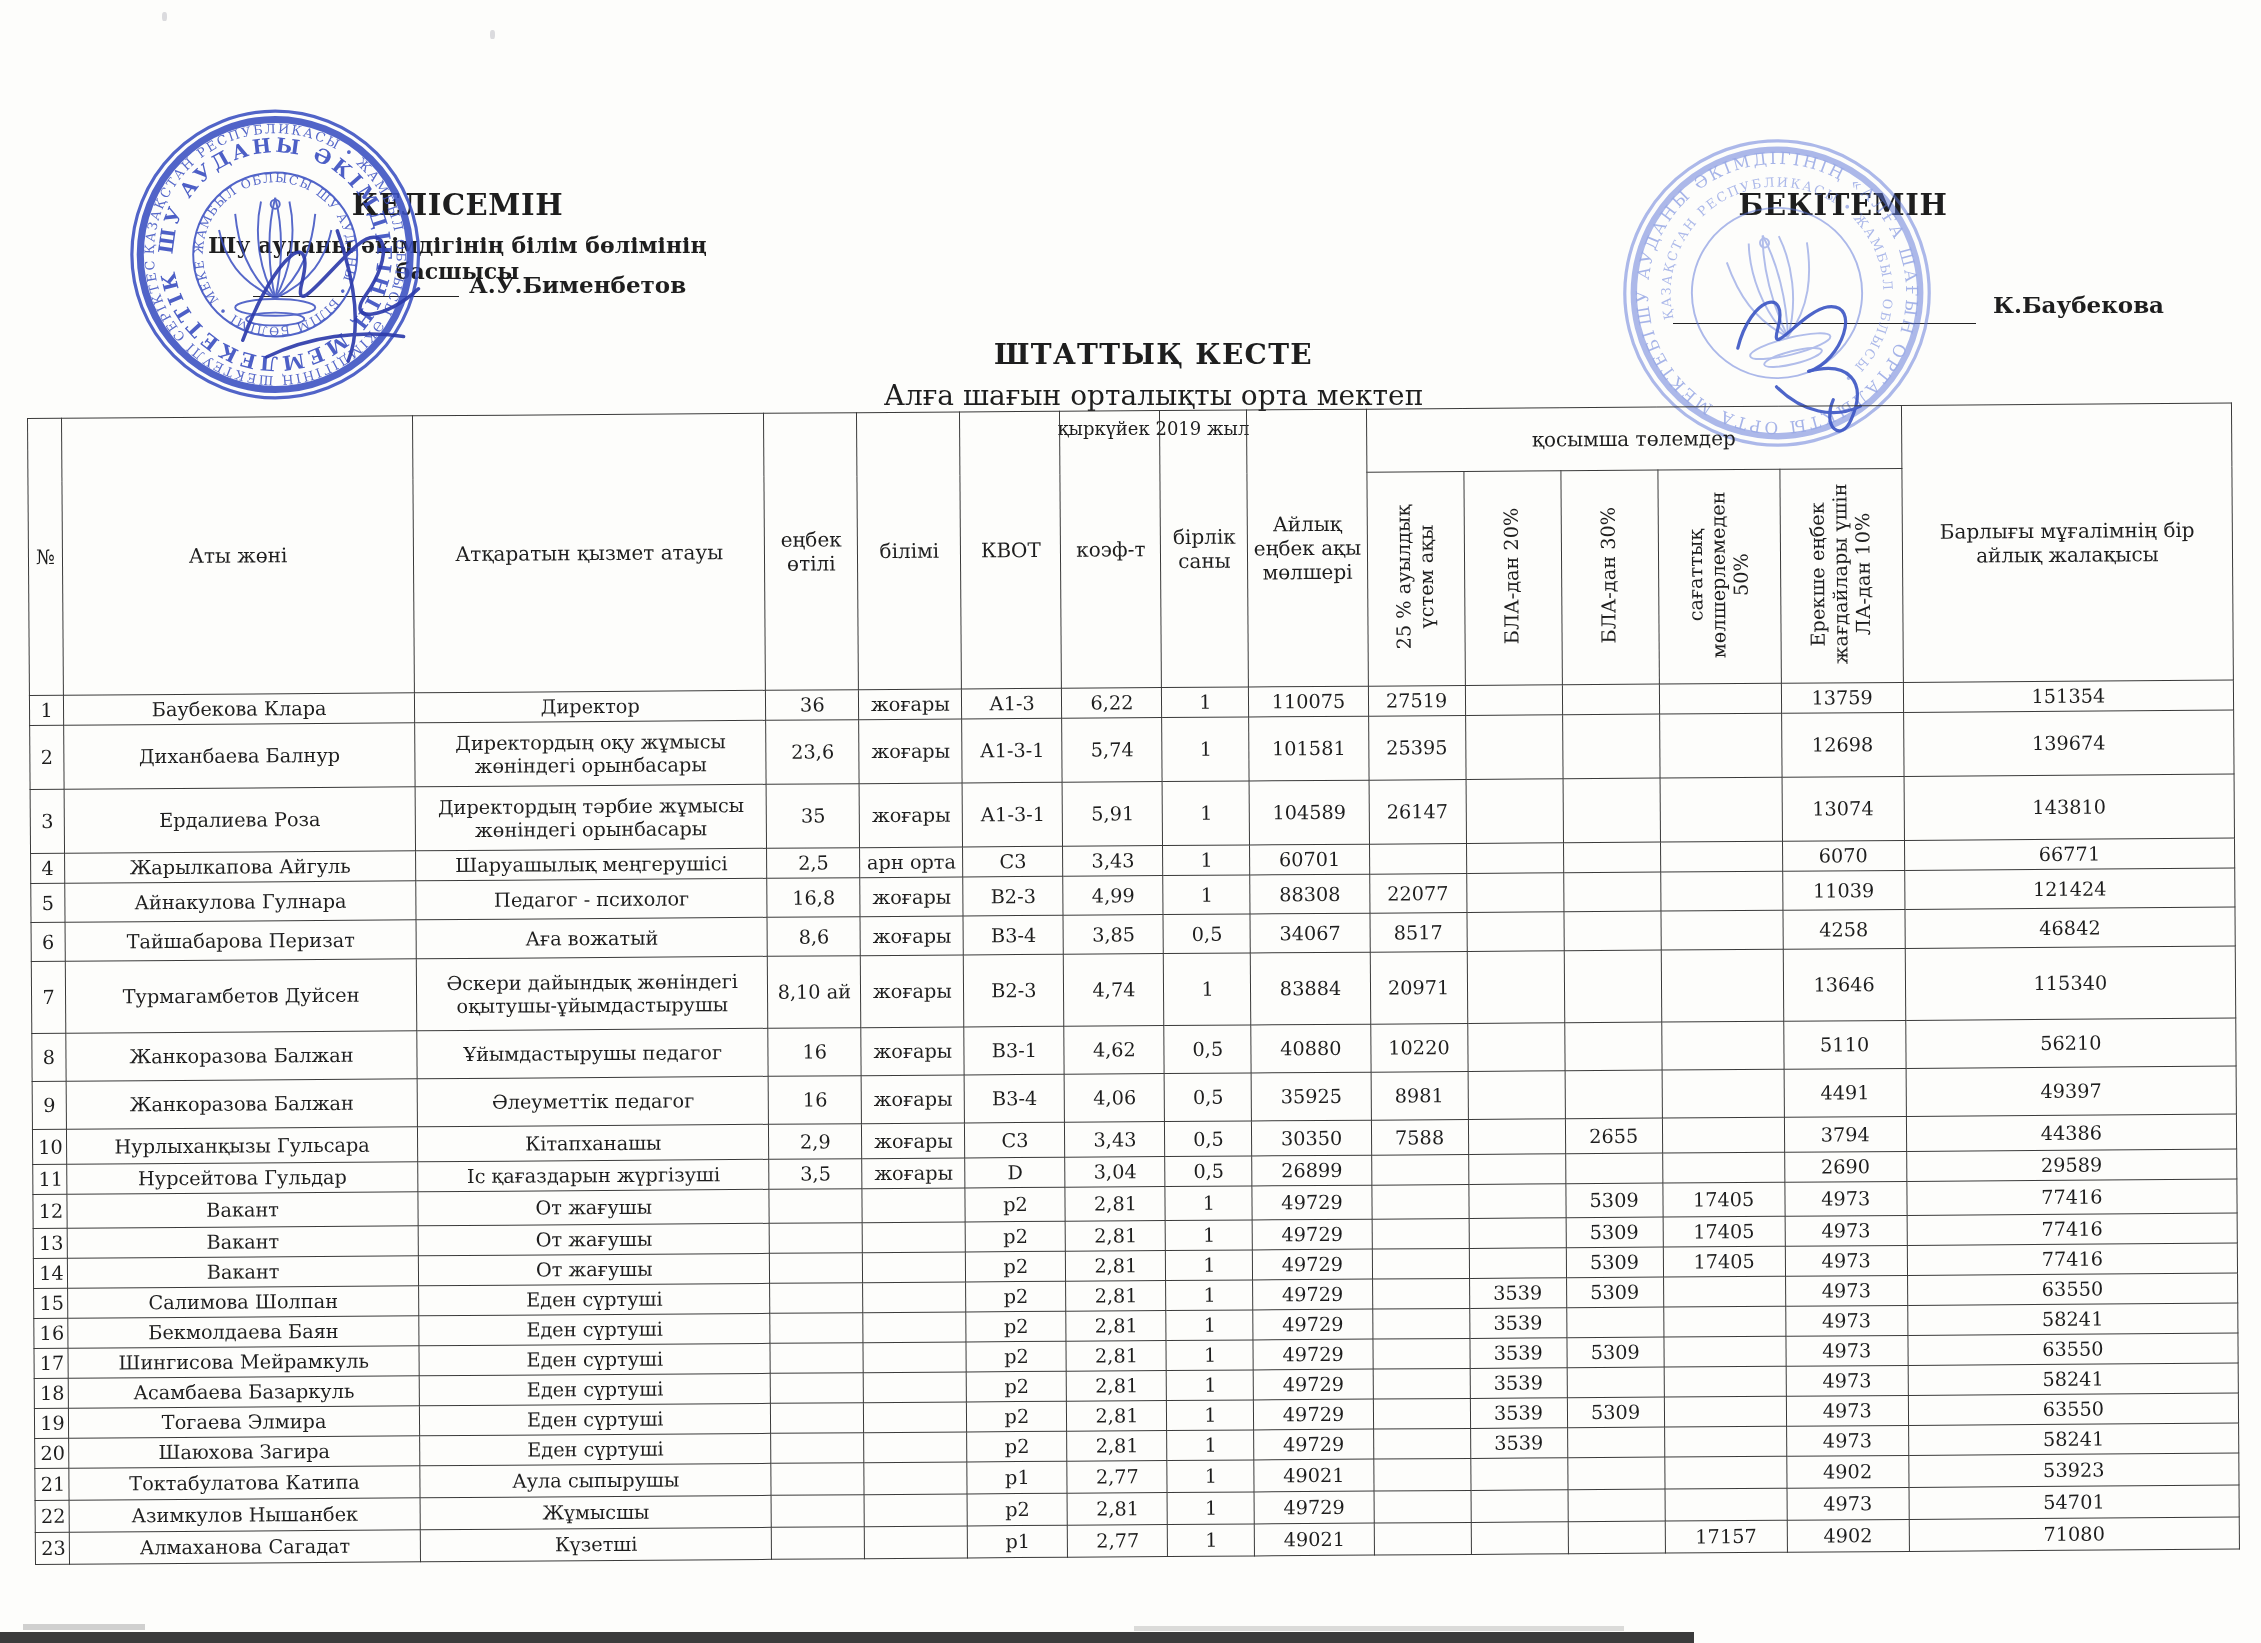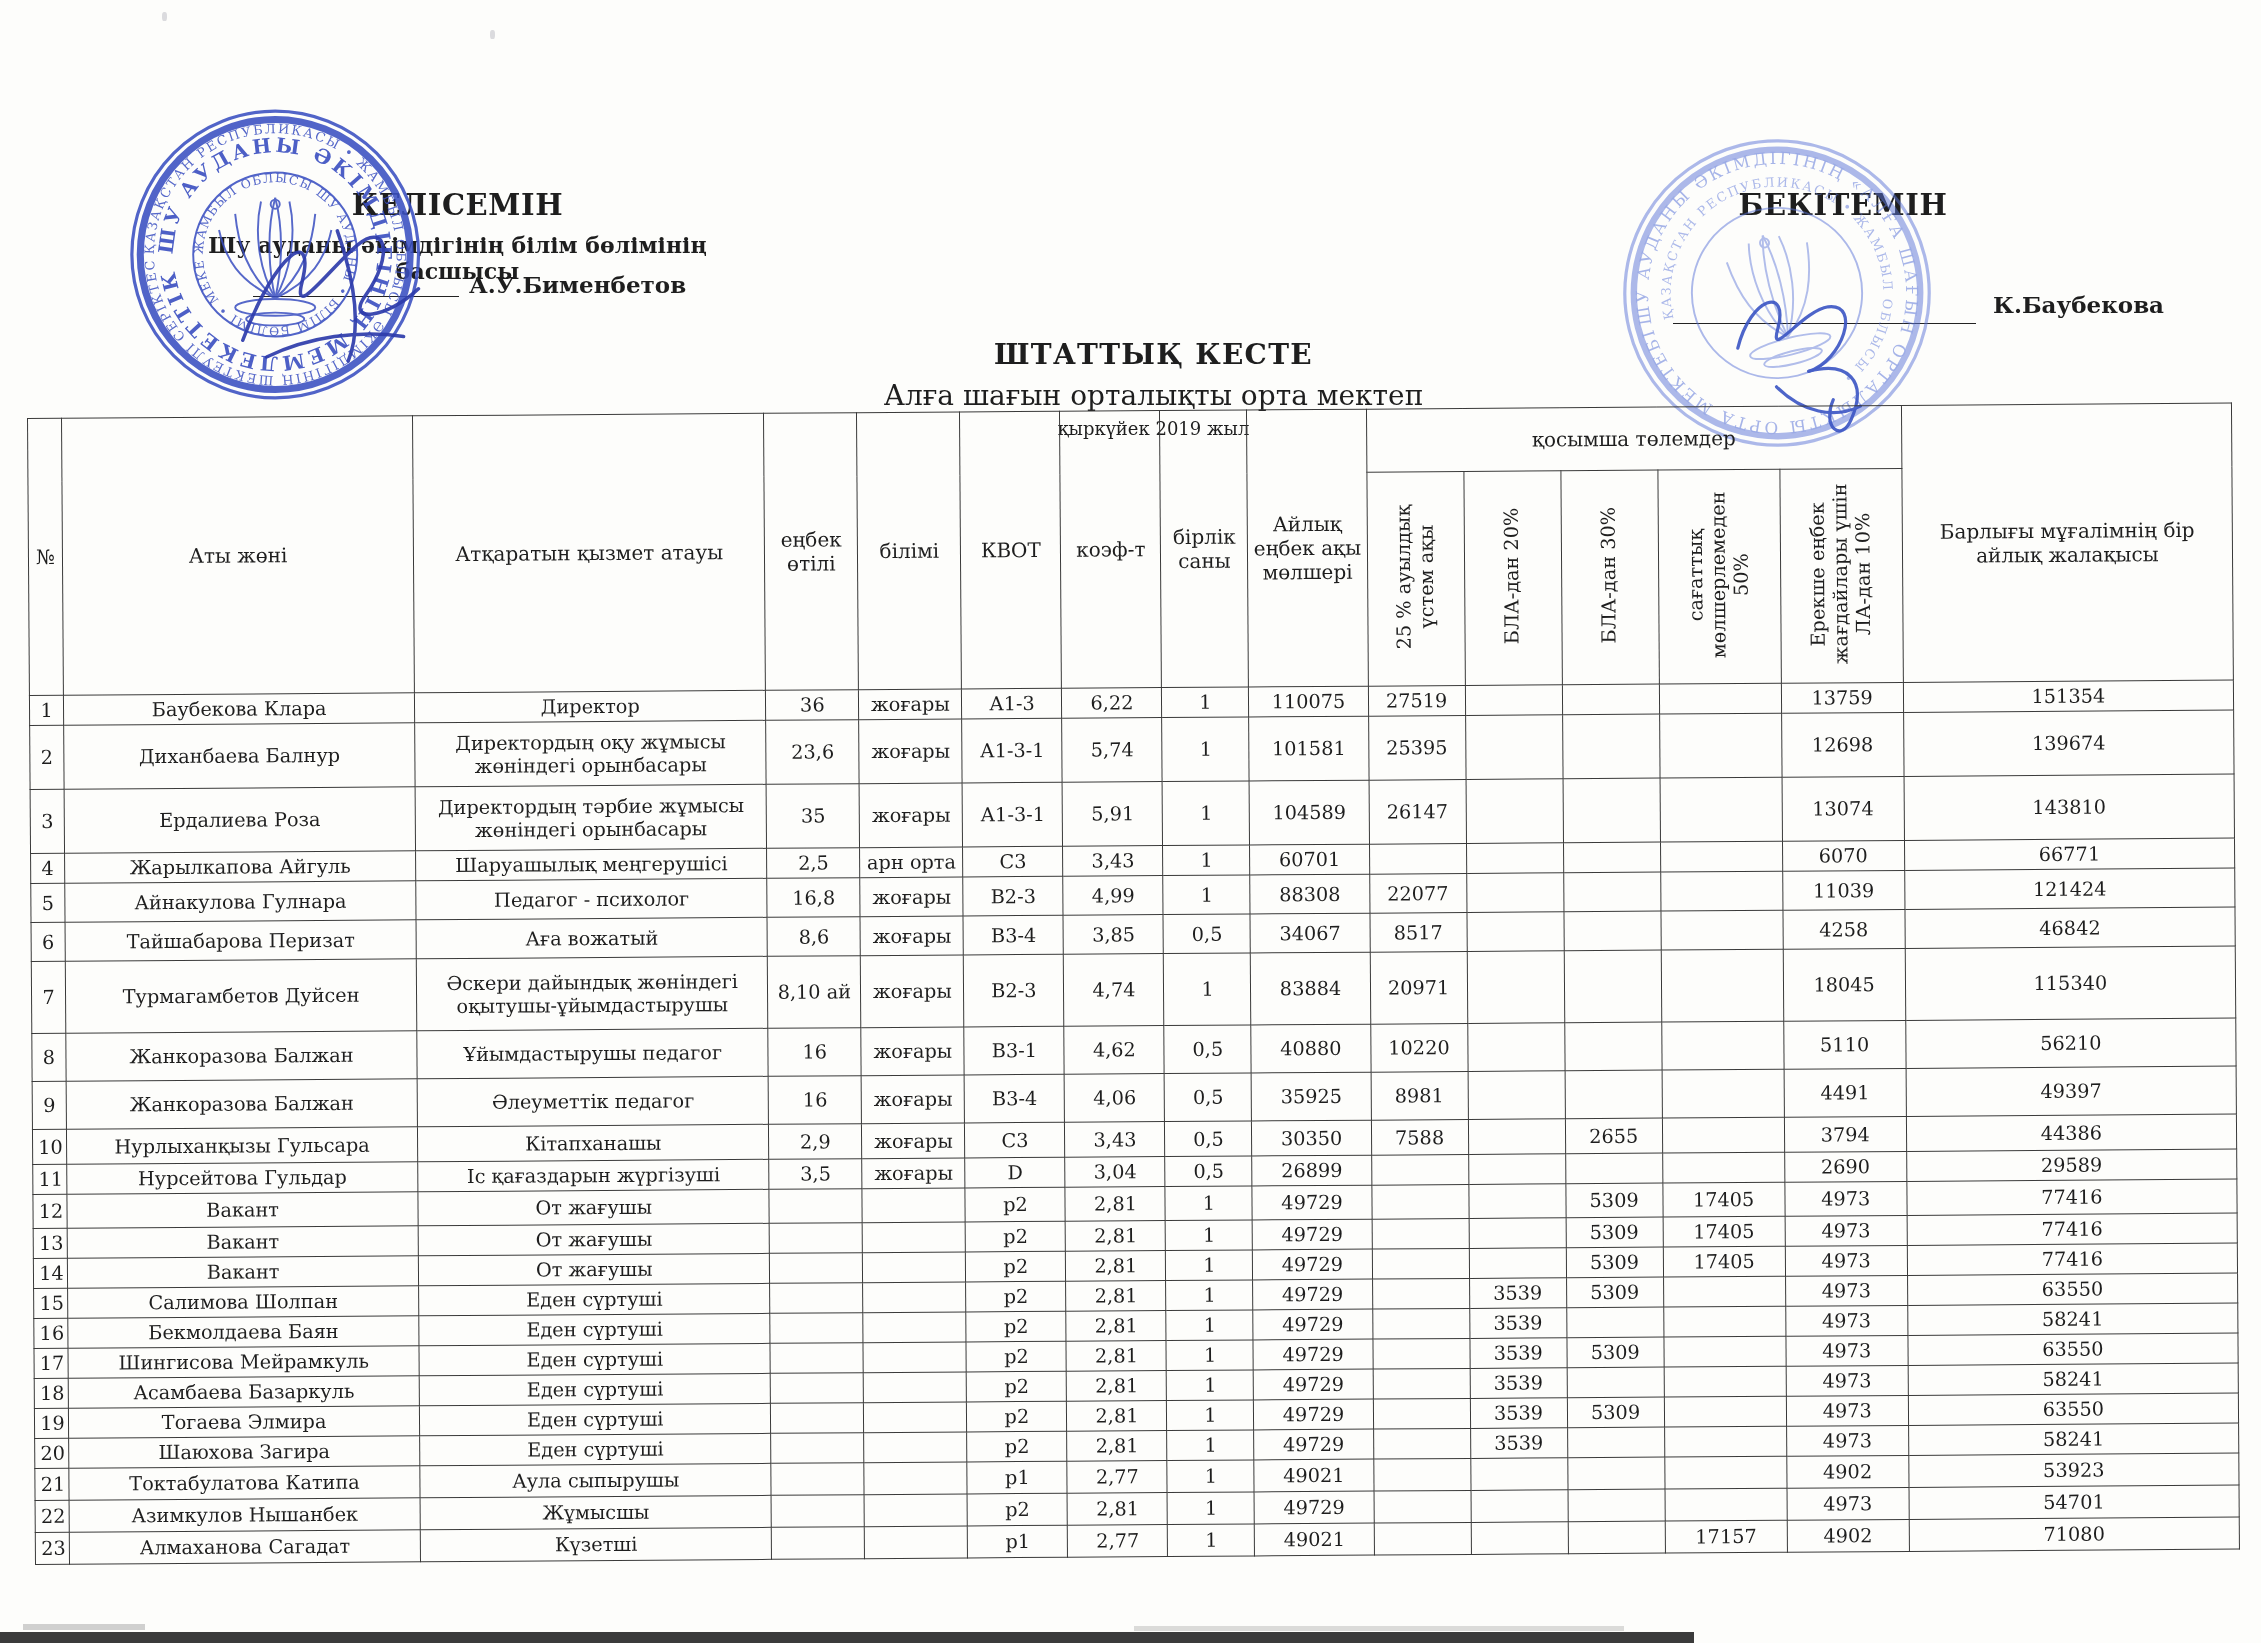--- a/index.html
+++ b/index.html
@@ -324,21 +324,21 @@
         <td class="c3">8,10 ай</td>
         <td class="c4">жоғары</td>
         <td class="c5">В2-3</td>
         <td class="c6">4,74</td>
         <td class="c7">1</td>
         <td class="c8">83884</td>
         <td class="c9">20971</td>
         <td class="c10"></td>
         <td class="c11"></td>
         <td class="c12"></td>
-        <td class="c13">18045</td>
+        <td class="c13">13646</td>
         <td class="c14">115340</td>
       </tr>
       <tr>
         <td class="c0">8</td>
         <td class="c1">Жанкоразова Балжан</td>
         <td class="c2">Ұйымдастырушы педагог</td>
         <td class="c3">16</td>
         <td class="c4">жоғары</td>
         <td class="c5">В3-1</td>
         <td class="c6">4,62</td>

